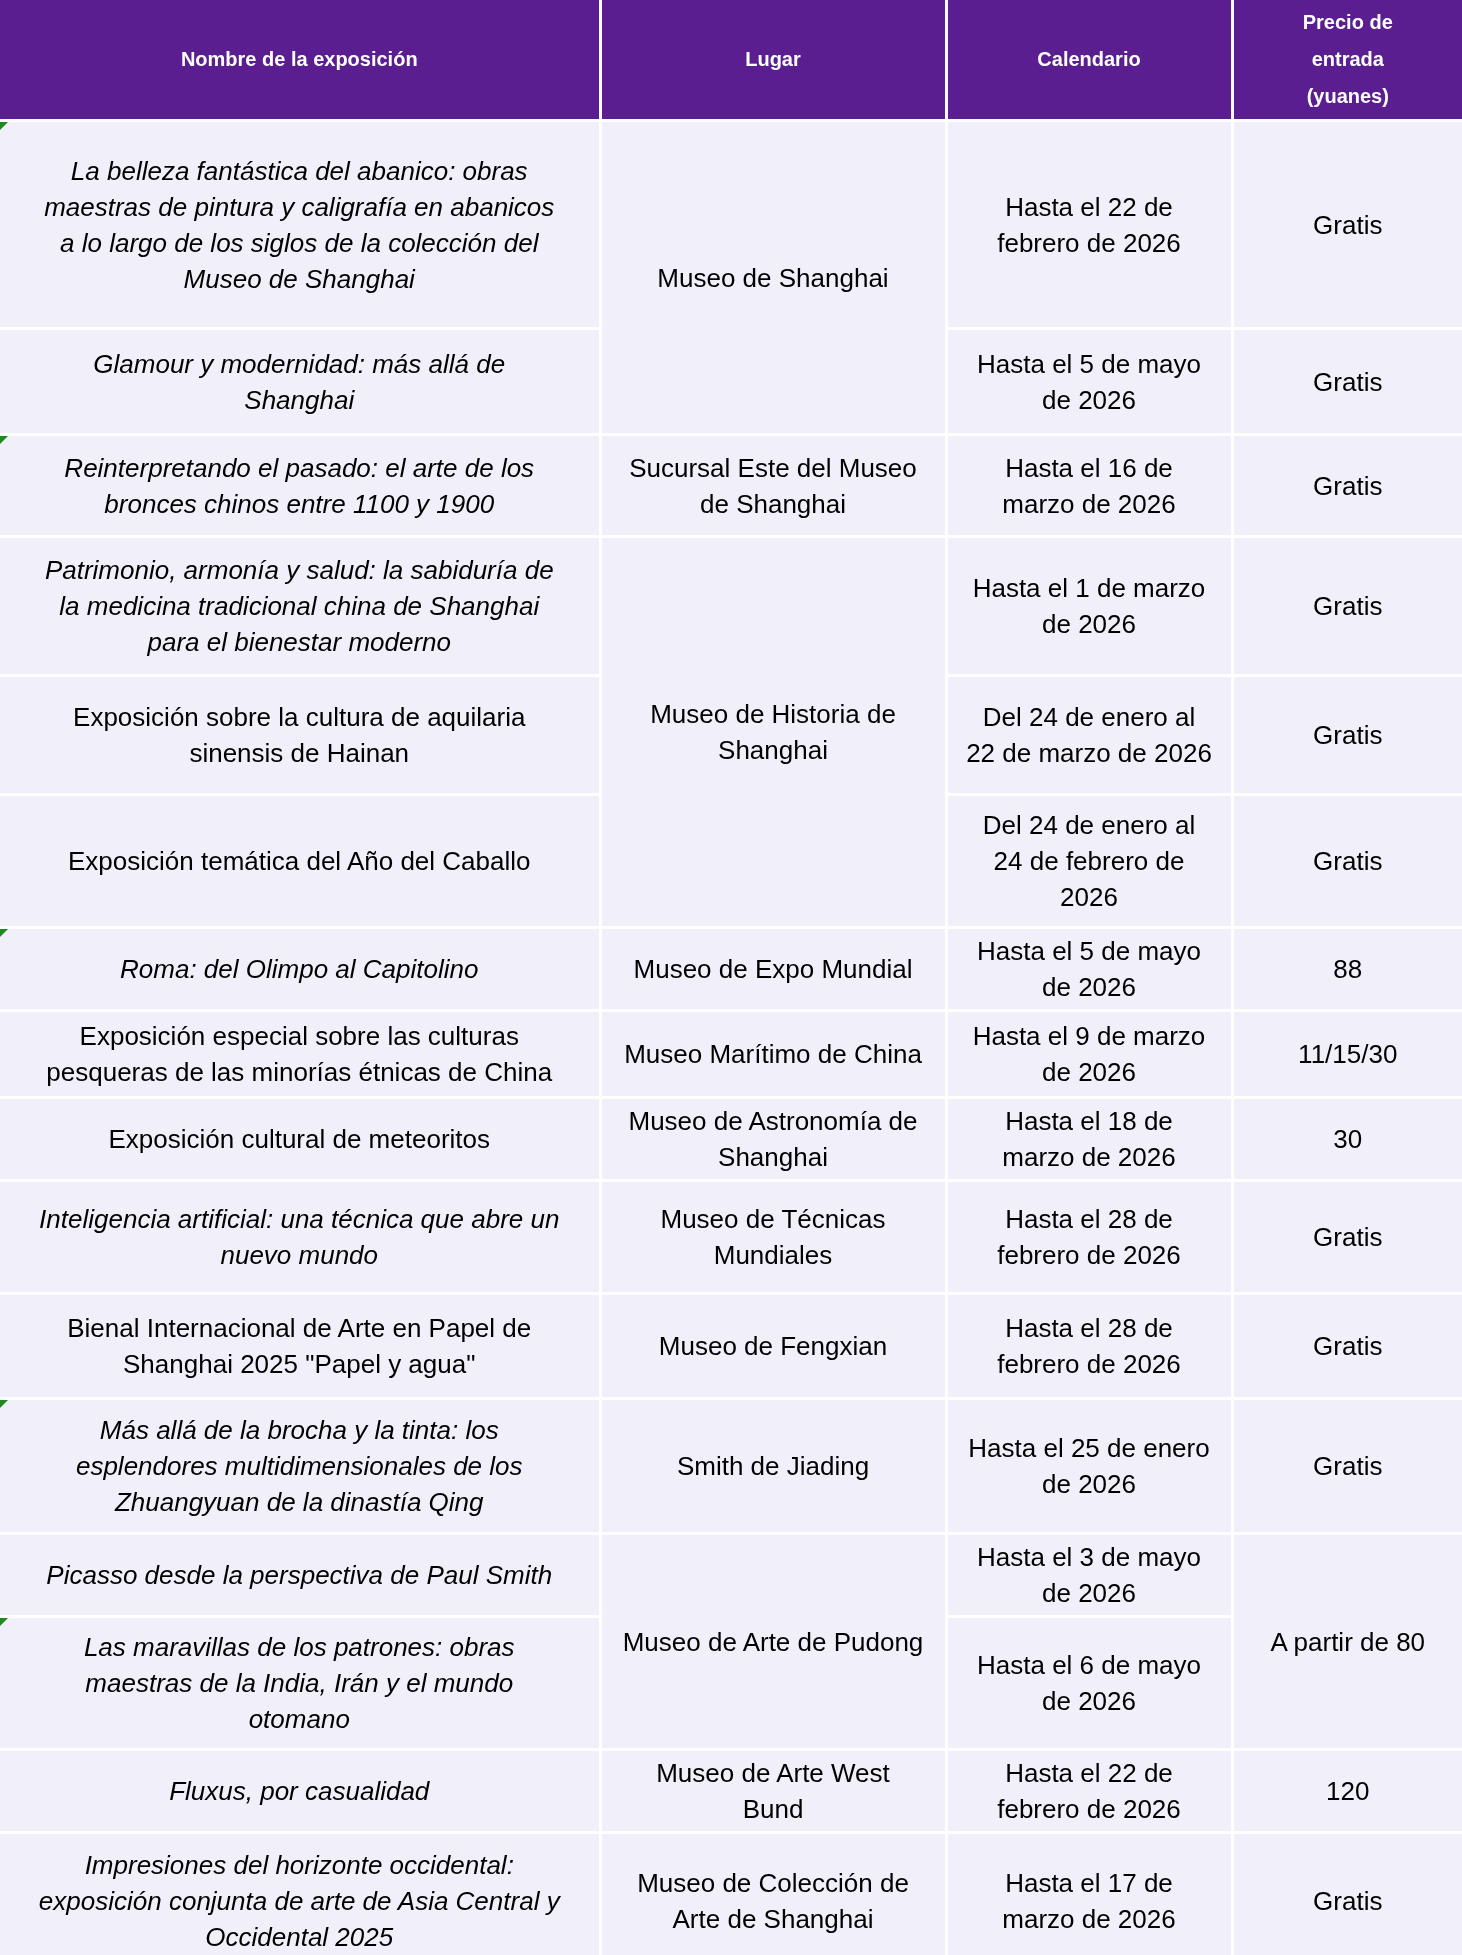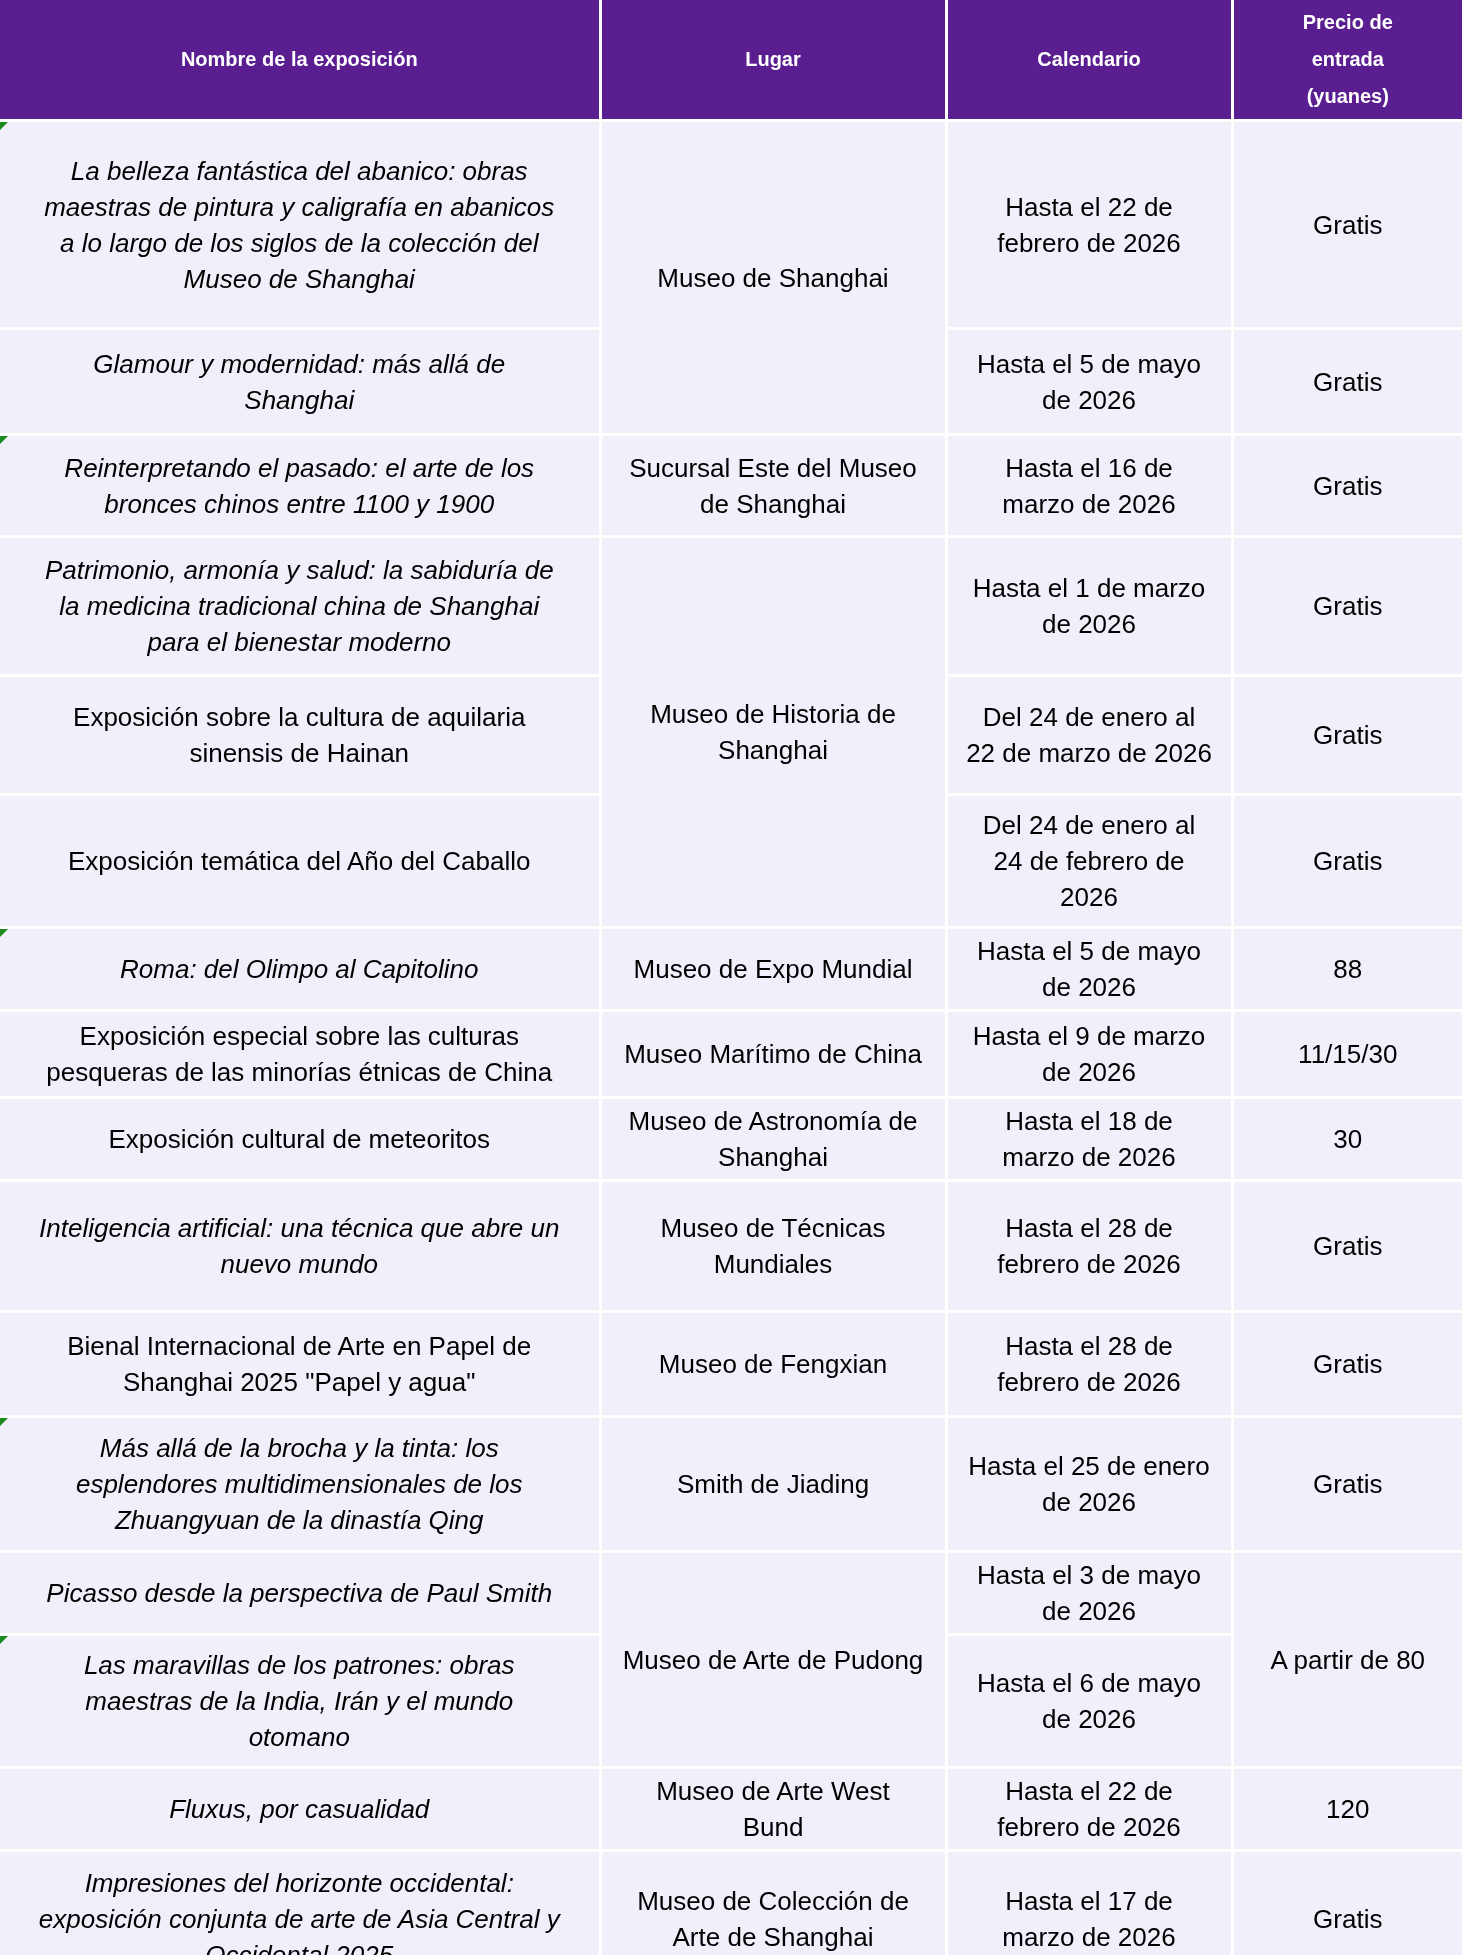--- a/index.html
+++ b/index.html
@@ -128,21 +128,21 @@
       <td><span>11/15/30</span></td>
     </tr>
     <tr style="height:78px;">
       <td><span>Exposición cultural de meteoritos</span></td>
       <td><span>Museo de Astronomía de
 Shanghai</span></td>
       <td><span>Hasta el 18 de
 marzo de 2026</span></td>
       <td><span>30</span></td>
     </tr>
-    <tr style="height:131px;">
+    <tr style="height:113px;">
       <td class="italic"><span>Inteligencia artificial: una técnica que abre un
 nuevo mundo</span></td>
       <td><span>Museo de Técnicas
 Mundiales</span></td>
       <td><span>Hasta el 28 de
 febrero de 2026</span></td>
       <td><span>Gratis</span></td>
     </tr>
     <tr style="height:105px;">
       <td><span>Bienal Internacional de Arte en Papel de

